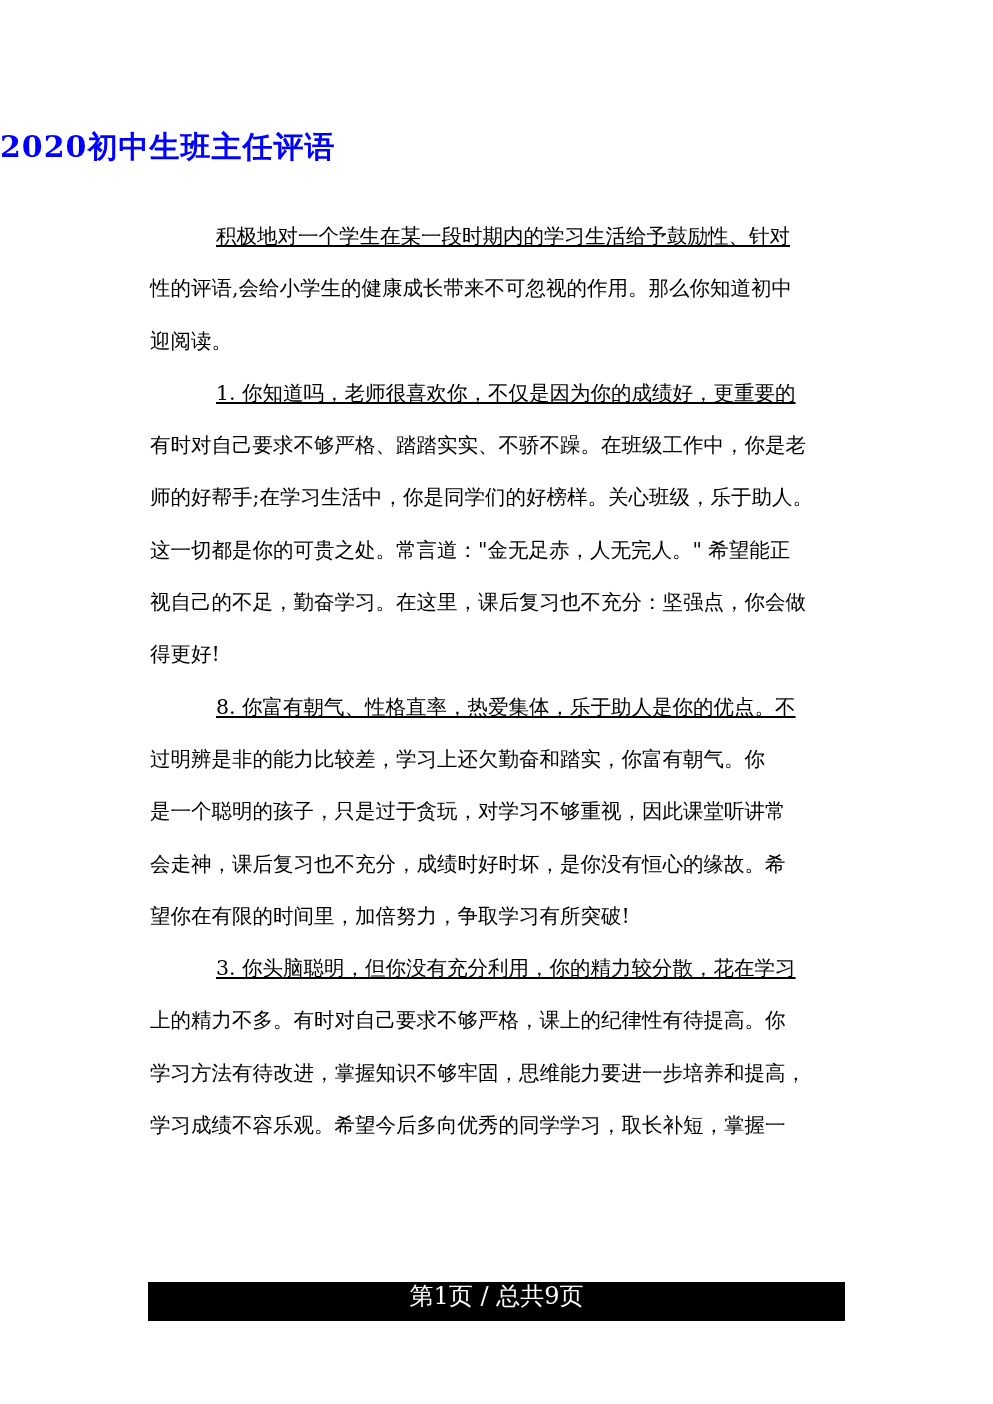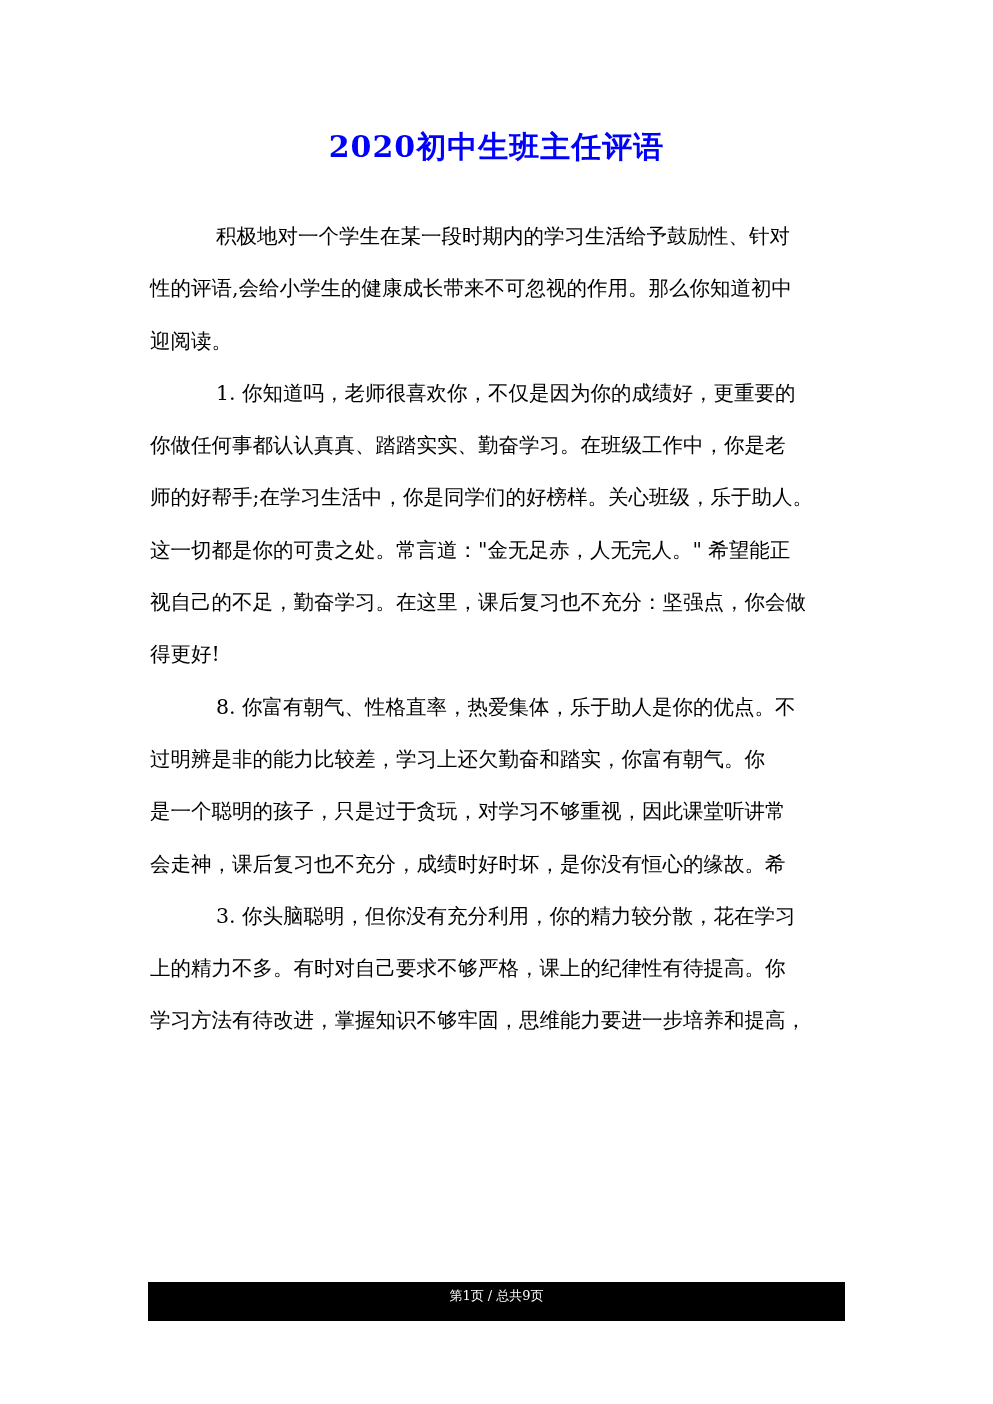--- a/index.html
+++ b/index.html
@@ -1,46 +1,48 @@
 <!DOCTYPE html>
 <html><head>
 <meta charset="utf-8">
 <style>
   html, body { margin: 0; padding: 0; background: #ffffff; }
   body { width: 993px; height: 1404px; position: relative; overflow: hidden;
          font-family: "DejaVu Serif", "Liberation Serif", serif; color: #000; }
-  .title { position: absolute; left: 0; top: 127px; width: 993px; text-align: center;
+  .title { position: absolute; left: 0; top: 127px; width: 993px; text-align: left;
            font-size: 30px; font-weight: bold; color: #0000ff; line-height: 40px;
            font-family: "DejaVu Serif", "Liberation Serif", serif; letter-spacing: 1px; }
   .body { position: absolute; left: 150px; top: 221px; width: 700px; }
   .line { height: 52.3px; line-height: 30px; font-size: 20.5px; white-space: nowrap; }
-  .line.indent { padding-left: 66px; }
+  .line.indent { padding-left: 66px; text-decoration: underline; }
   .footer { position: absolute; left: 148px; top: 1282px; width: 697px; height: 39px;
-            background: #000; color: #fff; text-align: center; font-size: 13px;
+            background: #000; color: #fff; text-align: center; font-size: 24px;
             line-height: 28px; font-family: "DejaVu Serif", "Liberation Serif", serif; }
 </style>
 </head>
 <body>
 
 <div class="title">2020初中生班主任评语</div>
 
 <div class="body" id="doc-body">
     <div class="line indent">积极地对一个学生在某一段时期内的学习生活给予鼓励性、针对</div>
     <div class="line">性的评语,会给小学生的健康成长带来不可忽视的作用。那么你知道初中</div>
     <div class="line">迎阅读。</div>
     <div class="line indent">1. 你知道吗，老师很喜欢你，不仅是因为你的成绩好，更重要的</div>
-    <div class="line">你做任何事都认认真真、踏踏实实、勤奋学习。在班级工作中，你是老</div>
+    <div class="line">有时对自己要求不够严格、踏踏实实、不骄不躁。在班级工作中，你是老</div>
     <div class="line">师的好帮手;在学习生活中，你是同学们的好榜样。关心班级，乐于助人。</div>
     <div class="line">这一切都是你的可贵之处。常言道："金无足赤，人无完人。" 希望能正</div>
     <div class="line">视自己的不足，勤奋学习。在这里，课后复习也不充分：坚强点，你会做</div>
     <div class="line">得更好!</div>
     <div class="line indent">8. 你富有朝气、性格直率，热爱集体，乐于助人是你的优点。不</div>
     <div class="line">过明辨是非的能力比较差，学习上还欠勤奋和踏实，你富有朝气。你</div>
     <div class="line">是一个聪明的孩子，只是过于贪玩，对学习不够重视，因此课堂听讲常</div>
     <div class="line">会走神，课后复习也不充分，成绩时好时坏，是你没有恒心的缘故。希</div>
+    <div class="line">望你在有限的时间里，加倍努力，争取学习有所突破!</div>
     <div class="line indent">3. 你头脑聪明，但你没有充分利用，你的精力较分散，花在学习</div>
     <div class="line">上的精力不多。有时对自己要求不够严格，课上的纪律性有待提高。你</div>
     <div class="line">学习方法有待改进，掌握知识不够牢固，思维能力要进一步培养和提高，</div>
+    <div class="line">学习成绩不容乐观。希望今后多向优秀的同学学习，取长补短，掌握一</div>
   </div>
 
 <div class="footer">
   <span>第1页 / 总共9页</span>
 </div>
 
 </body></html>

